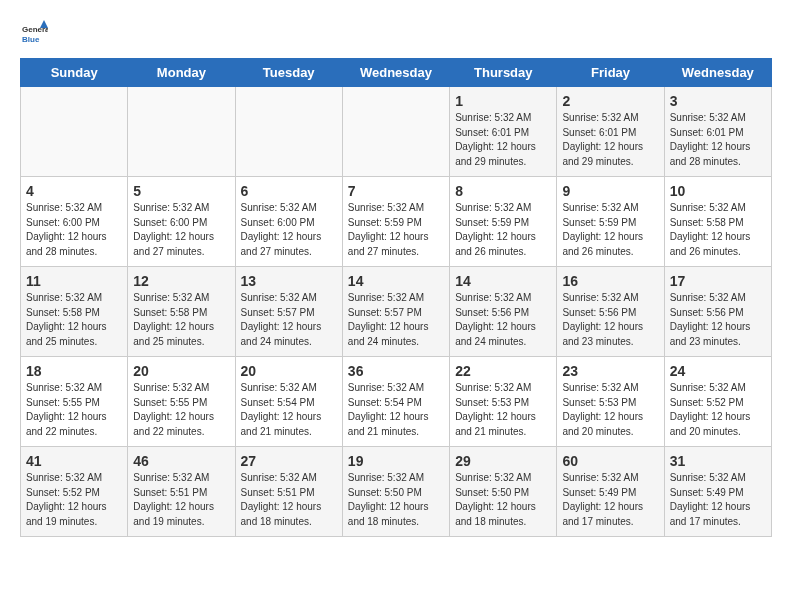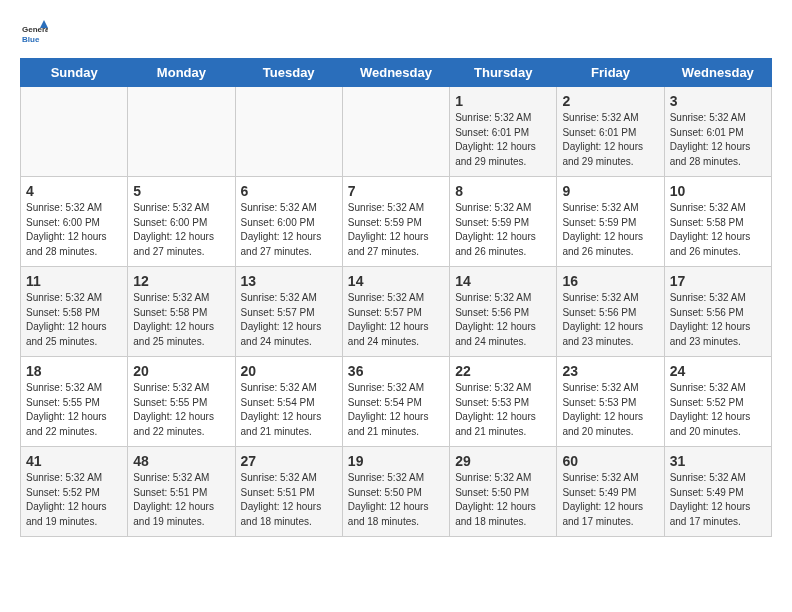--- a/index.html
+++ b/index.html
@@ -298,21 +298,21 @@
       </tr>
       <tr>
         <td>
           <span class="day-num">41</span>
           <div class="cell-content" style="white-space: pre-line;">Sunrise: 5:32 AM
 Sunset: 5:52 PM
 Daylight: 12 hours
 and 19 minutes.</div>
         </td>
         <td>
-          <span class="day-num">48</span>
+          <span class="day-num">46</span>
           <div class="cell-content" style="white-space: pre-line;">Sunrise: 5:32 AM
 Sunset: 5:51 PM
 Daylight: 12 hours
 and 19 minutes.</div>
         </td>
         <td>
           <span class="day-num">27</span>
           <div class="cell-content" style="white-space: pre-line;">Sunrise: 5:32 AM
 Sunset: 5:51 PM
 Daylight: 12 hours

